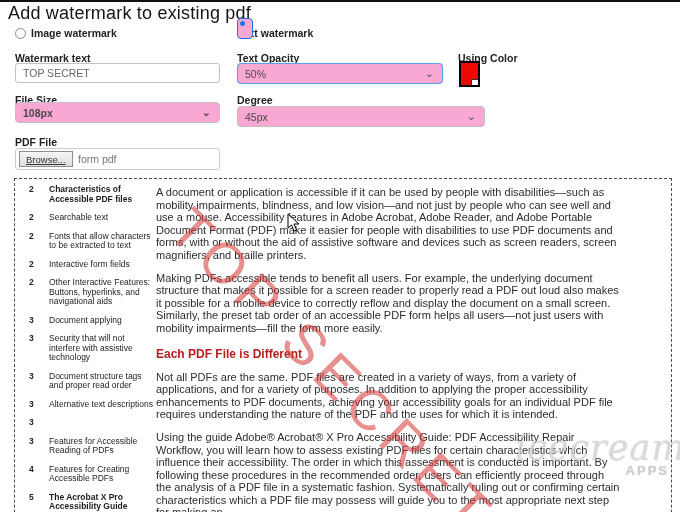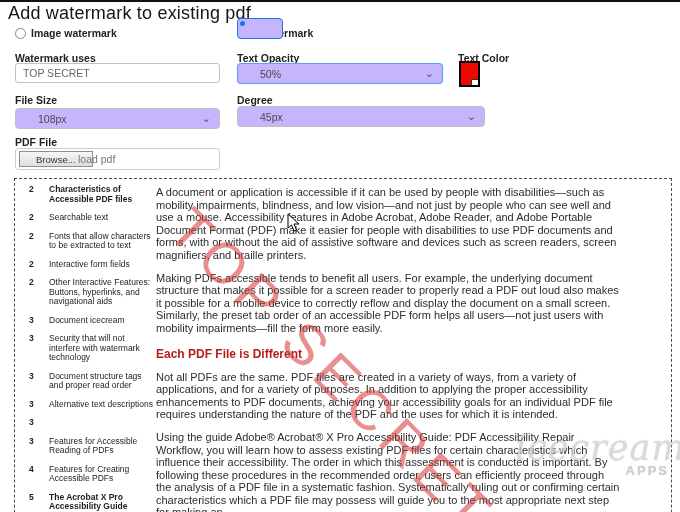--- a/index.html
+++ b/index.html
@@ -13,32 +13,32 @@
   .radio-opt { position:absolute; display:flex; align-items:flex-end; gap:5px; font-size:10.5px; font-weight:bold; color:#222; }
   .radio-opt.img { left:15px; }
   .radio-opt.txt { left:237px; }
   .rb { width:11px; height:11px; border-radius:50%; border:1px solid #8a8a8a; background:#fff; position:relative; }
   .rb.sel { border:1px solid #1a73e8; }
   .rb.sel::after { content:""; position:absolute; left:2px; top:2px; width:5px; height:5px; border-radius:50%; background:#1a73e8; }
 
   .f-label { position:absolute; font-size:10.5px; font-weight:bold; color:#222; }
   .text-input { position:absolute; height:20px; border:1px solid #c2c2c2; border-radius:3px;
                 font-size:10.5px; color:#666; padding:0 7px; background:#fff; font-family:inherit; }
-  .sel { position:absolute; height:21px; border:1px solid #bfbfbf; border-radius:4px; background:#c4b5fd;
-         font-size:10.5px; color:#4a4a4a; display:flex; align-items:center; padding:0 22px; }
+  .sel { position:absolute; height:21px; border:1px solid #bfbfbf; border-radius:4px; background:#f9a8d4;
+         font-size:10.5px; color:#4a4a4a; display:flex; align-items:center; padding:0 7px; }
   .sel .chev { position:absolute; right:8px; top:3px; color:#555; font-size:11px; }
   .sel.focused { border:1.5px solid #5aa2f0; box-shadow:0 0 1px #9cc6f5; }
 
   .swatch { position:absolute; left:459px; top:61px; width:21px; height:26px; border:2px solid #000; background:#ee0800; }
   .swatch::after { content:""; position:absolute; right:0; bottom:0; width:6px; height:5px; background:#fff; border-left:1px solid #333; border-top:1px solid #333; }
 
   .file-box { position:absolute; left:15px; top:148px; width:205px; height:22px; border:1px solid #ccc; border-radius:3px; background:#fff; }
-  .browse-btn { position:absolute; left:3px; top:2px; height:16px; padding:0 16px; font-size:9.5px; color:#333;
+  .browse-btn { position:absolute; left:3px; top:2px; height:16px; padding:0 6px; font-size:9.5px; color:#333;
                 background:linear-gradient(#f6f6f6,#dedede); border:1px solid #8f8f8f; border-radius:0;
-                display:flex; align-items:center; font-family:inherit; }
+                display:flex; align-items:center; font-family:inherit;text-decoration:underline; }
   .file-val { position:absolute; left:62px; top:4px; font-size:10.5px; color:#777; }
 
   
   .preview { position:absolute; left:14px; top:178px; width:658px; height:400px; border:1px dashed #4a4a4a; background:#fff; }
   .toc { position:absolute; left:14px; top:6px; width:126px; display:flex; flex-direction:column; gap:9px; }
   .toc-row { display:flex; gap:8px; font-size:8.5px; line-height:9.5px; color:#1d1d1d; }
   .toc-num { width:12px; font-weight:bold; flex:0 0 auto; }
   .toc-row.b .toc-txt { font-weight:bold; }
   .doc-body { position:absolute; left:141px; top:7px; width:464px; color:#2d2d2d; }
   .doc-body p { font-size:11px; line-height:12.6px; margin-bottom:10px; }
@@ -64,49 +64,49 @@
   <div class="radio-opt img">
     <span class="rb"></span>
     <span>Image watermark</span>
   </div>
   <div class="radio-opt txt">
     <span class="rb sel"></span>
     <span>Text watermark</span>
   </div>
 </div>
 
-<div class="f-label" style="left:15px; top:52px;">Watermark uses</div>
+<div class="f-label" style="left:15px; top:52px;">Watermark text</div>
 <div class="f-label" style="left:237px; top:52px;">Text Opacity</div>
-<div class="f-label" style="left:458px; top:52px;">Text Color</div>
+<div class="f-label" style="left:458px; top:52px;">Using Color</div>
 
 <input class="text-input" style="left: 15px; top: 63px; width: 205px;" value="TOP SECRET">
 
 <div class="sel focused" style="left:237px; top:63px; width:206px;">
   <span>50%</span>
   <span class="chev">⌄</span>
 </div>
 
 <div class="swatch"></div>
 
 <div class="f-label" style="left:15px; top:94px;">File Size</div>
 <div class="f-label" style="left:237px; top:94px;">Degree</div>
 
-<div class="sel" style="left:15px; top:108px; width:205px;">
+<div class="sel" style="left:15px; top:102px; width:205px;font-weight:bold;">
   <span>108px</span>
   <span class="chev">⌄</span>
 </div>
 <div class="sel" style="left:237px; top:106px; width:248px;">
   <span>45px</span>
   <span class="chev">⌄</span>
 </div>
 
 <div class="f-label" style="left:15px; top:136px;">PDF File</div>
 <div class="file-box">
   <span class="browse-btn">Browse...</span>
-  <span class="file-val">load pdf</span>
+  <span class="file-val">form pdf</span>
 </div>
 
 <div class="preview">
   <div class="toc" id="toc">
       <div class="toc-row b">
         <span class="toc-num">2</span>
         <span class="toc-txt">Characteristics of Accessible PDF files</span>
       </div>
       <div class="toc-row">
         <span class="toc-num">2</span>
@@ -119,25 +119,25 @@
       <div class="toc-row">
         <span class="toc-num">2</span>
         <span class="toc-txt">Interactive form fields</span>
       </div>
       <div class="toc-row">
         <span class="toc-num">2</span>
         <span class="toc-txt">Other Interactive Features: Buttons, hyperlinks, and navigational aids</span>
       </div>
       <div class="toc-row">
         <span class="toc-num">3</span>
-        <span class="toc-txt">Document icecream</span>
+        <span class="toc-txt">Document applying</span>
       </div>
       <div class="toc-row">
         <span class="toc-num">3</span>
-        <span class="toc-txt">Security that will not interfere with watermark technology</span>
+        <span class="toc-txt">Security that will not interfere with assistive technology</span>
       </div>
       <div class="toc-row">
         <span class="toc-num">3</span>
         <span class="toc-txt">Document structure tags and proper read order</span>
       </div>
       <div class="toc-row">
         <span class="toc-num">3</span>
         <span class="toc-txt">Alternative text descriptions</span>
       </div>
       <div class="toc-row b">

